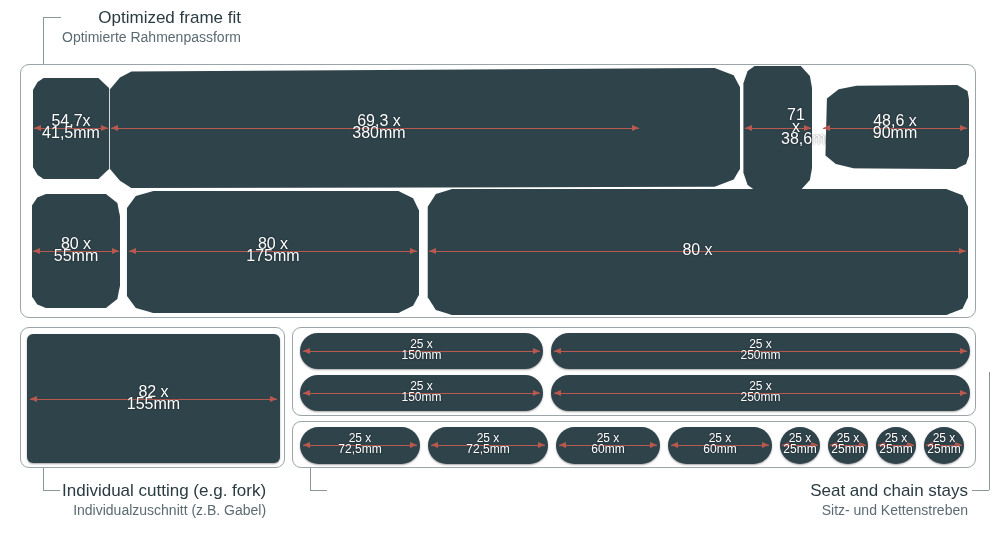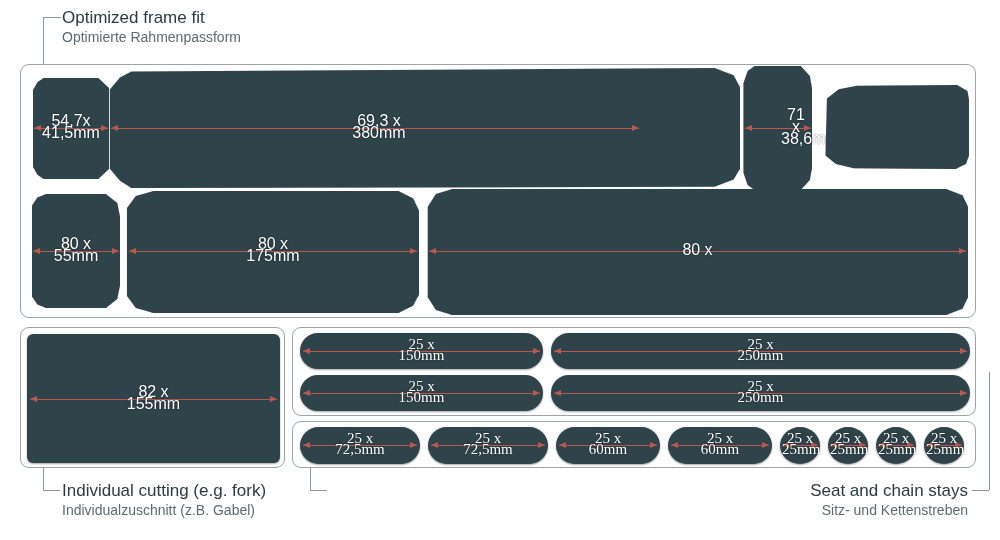--- a/index.html
+++ b/index.html
@@ -5,21 +5,21 @@
   * { box-sizing: border-box; margin: 0; padding: 0; }
   html, body {
     width: 1000px; height: 540px;
     background: #ffffff;
     font-family: "Liberation Sans", sans-serif;
     overflow: hidden;
   }
   #stage { position: relative; width: 1000px; height: 540px; }
 
   
-  .callout { position: absolute; }
+  .callout { position: absolute; text-align: right; }
   .callout .l1 {
     font-size: 17px; color: #2b3b42; white-space: nowrap; line-height: 20px;
   }
   .callout .l2 {
     font-size: 14px; color: #5c6b72; white-space: nowrap; line-height: 18px;
   }
   .callout.right { text-align: right; }
 
   
   .leader { position: absolute; border-color: #8c979c; }
@@ -62,21 +62,21 @@
   }
   .dim .arw.a-l { left: 0;  transform: translateY(-50%); border-right: 7px solid #b9594f; }
   .dim .arw.a-r { right: 0; transform: translateY(-50%); border-left: 7px solid #b9594f; }
   .dim .txt {
     position: relative; width: 100%; text-align: center;
     color: #ffffff; font-size: 16px; line-height: 12px;
     text-shadow: 0 0 2px rgba(0,0,0,.6);
     transform: translateY(-1px);
   }
   .dim .txt .b { display: block; }
-  .dim.small .txt { font-size: 15px; line-height: 11px; font-family: Liberation Serif, serif; }
+  .dim.small .txt { font-size: 12px; line-height: 11px; }
 </style>
 </head>
 <body>
 
 <div id="stage">
 
   <div class="callout" style="left:62px; top:8px;">
     <div class="l1">Optimized frame fit</div>
     <div class="l2">Optimierte Rahmenpassform</div>
   </div>
@@ -116,20 +116,29 @@
       <div class="arw a-l"></div>
       <div class="arw a-r"></div>
       <div class="txt">
         <span class="b">71 x</span>
         <span class="b">38,6mm</span>
       </div>
     </div>
 
     <div class="piece taperL" style="left:800px; top:20px; width:148px; height:84px;
                 clip-path: polygon(4% 16%, 12% 5%, 24% 1%, 92% 0%, 99% 7%, 100% 18%, 100% 84%, 98% 94%, 91% 100%, 22% 99%, 10% 94%, 3% 84%);"></div>
+    <div class="dim" style="left:802px; top:40px; width:144px; height:46px;">
+      <div class="line"></div>
+      <div class="arw a-l"></div>
+      <div class="arw a-r"></div>
+      <div class="txt">
+        <span class="b">48,6 x</span>
+        <span class="b">90mm</span>
+      </div>
+    </div>
 
     <div class="piece taperL" style="left:11px; top:129px; width:88px; height:114px;
                 clip-path: polygon(0% 10%, 6% 3%, 16% 0%, 84% 0%, 97% 8%, 100% 20%, 100% 80%, 97% 92%, 84% 100%, 16% 100%, 6% 97%, 0% 90%);"></div>
     <div class="dim" style="left:12px; top:163px; width:86px; height:46px;">
       <div class="line"></div>
       <div class="arw a-l"></div>
       <div class="arw a-r"></div>
       <div class="txt">
         <span class="b">80 x</span>
         <span class="b">55mm</span>

